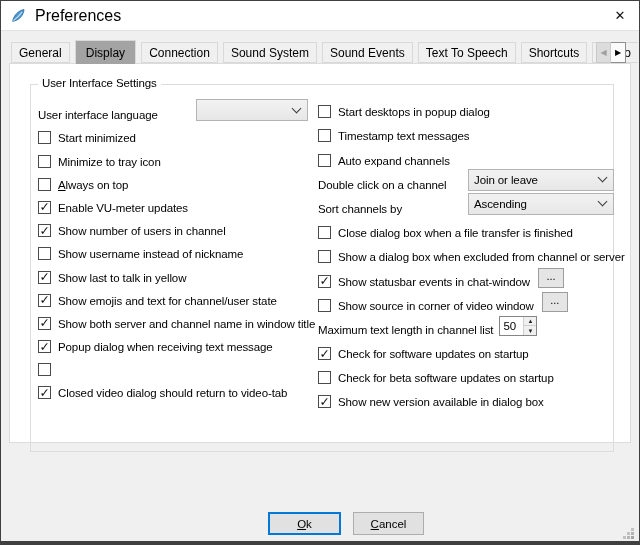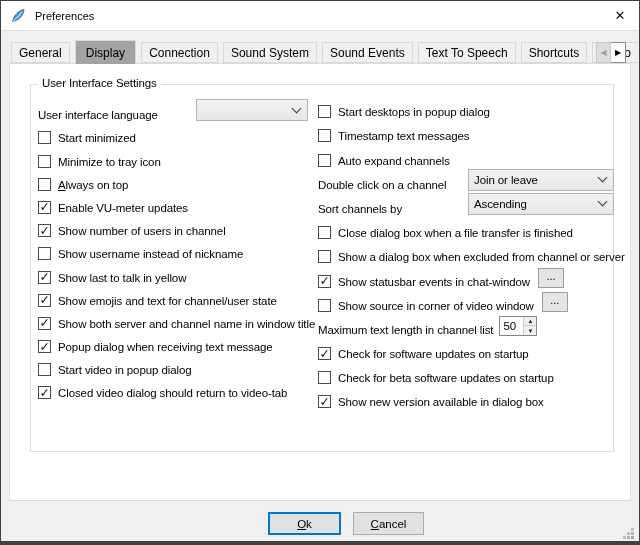--- a/index.html
+++ b/index.html
@@ -7,35 +7,35 @@
   .window{
     position:relative;width:640px;height:545px;overflow:hidden;
     background:#f0f0f0;color:#000;
     border:1px solid #404040;border-bottom:4px solid #404040;
     font-family:"Liberation Sans",sans-serif;font-size:11.5px;letter-spacing:-0.1px;
   }
   
   .titlebar{position:absolute;top:0;left:0;right:0;height:30px;background:#fff;
     display:flex;align-items:center;border-bottom:1px solid #e2e2e2;}
   .app-icon{margin-left:9px;width:17px;height:17px;flex:none;display:flex;}
-  .title{margin-left:8px;font-size:11px;letter-spacing:0;}
+  .title{margin-left:8px;font-size:16px;letter-spacing:0;}
   .close{position:absolute;right:0;top:0;width:38px;height:29px;display:flex;
     align-items:center;justify-content:center;font-size:13px;color:#111;cursor:default;}
   
   .tabbar{position:absolute;top:39px;left:10px;right:1px;height:24px;display:flex;
     align-items:flex-start;z-index:3;overflow:hidden;justify-content:space-between;}
   .tab{height:21px;margin-top:2px;margin-right:-1px;padding:0 7px;background:#f0f0f0;
     border:1px solid #d9d9d9;display:flex;align-items:center;white-space:nowrap;font-size:12px;letter-spacing:0;}
   .tab.active{height:24px;margin-top:0;background:#a3a3a3;border-bottom:none;padding:0 10px;z-index:4;position:relative;}
   .tabscroll{position:absolute;top:41px;right:13px;display:flex;z-index:6;}
   .sbtn{width:15px;height:21px;display:flex;align-items:center;justify-content:center;font-size:8px;}
   .sbtn.left{background:#dcdcdc;color:#9f9f9f;border:1px solid #c9c9c9;}
   .sbtn.right{background:#fbfbfb;color:#000;border:1px solid #8f8f8f;border-left:none;}
   
-  .page{position:absolute;top:62px;left:8px;width:622px;height:438px;background:#fff;
+  .page{position:absolute;top:62px;left:8px;width:622px;height:380px;background:#fff;
     border:1px solid #dcdcdc;z-index:2;}
   .group{position:absolute;left:20px;top:20px;width:584px;height:368px;border:1px solid #dcdcdc;}
   .group-title{position:absolute;top:-8px;left:7px;background:#fff;padding:0 4px;white-space:nowrap;}
   .col{position:absolute;}
   .col-left{left:7px;top:13px;width:278px;}
   .col-right{left:287px;top:9px;width:295px;}
   .row{display:flex;align-items:flex-end;height:23.2px;white-space:nowrap;}
   .col-right .row{height:24.2px;}
   .cb{flex:none;width:13px;height:13px;background:#fff;border:1px solid #4a4a4a;
     margin-right:7px;position:relative;}
@@ -147,21 +147,20 @@
         <label class="row">
           <span class="cb checked"></span>
           <span>Show both server and channel name in window title</span>
         </label>
         <label class="row">
           <span class="cb checked"></span>
           <span>Popup dialog when receiving text message</span>
         </label>
         <label class="row">
           <span class="cb"></span>
-          <span>Start video in popup dialog</span>
         </label>
         <label class="row">
           <span class="cb checked"></span>
           <span>Closed video dialog should return to video-tab</span>
         </label>
       </div>
 
       <div class="col col-right">
         <label class="row">
           <span class="cb"></span>

